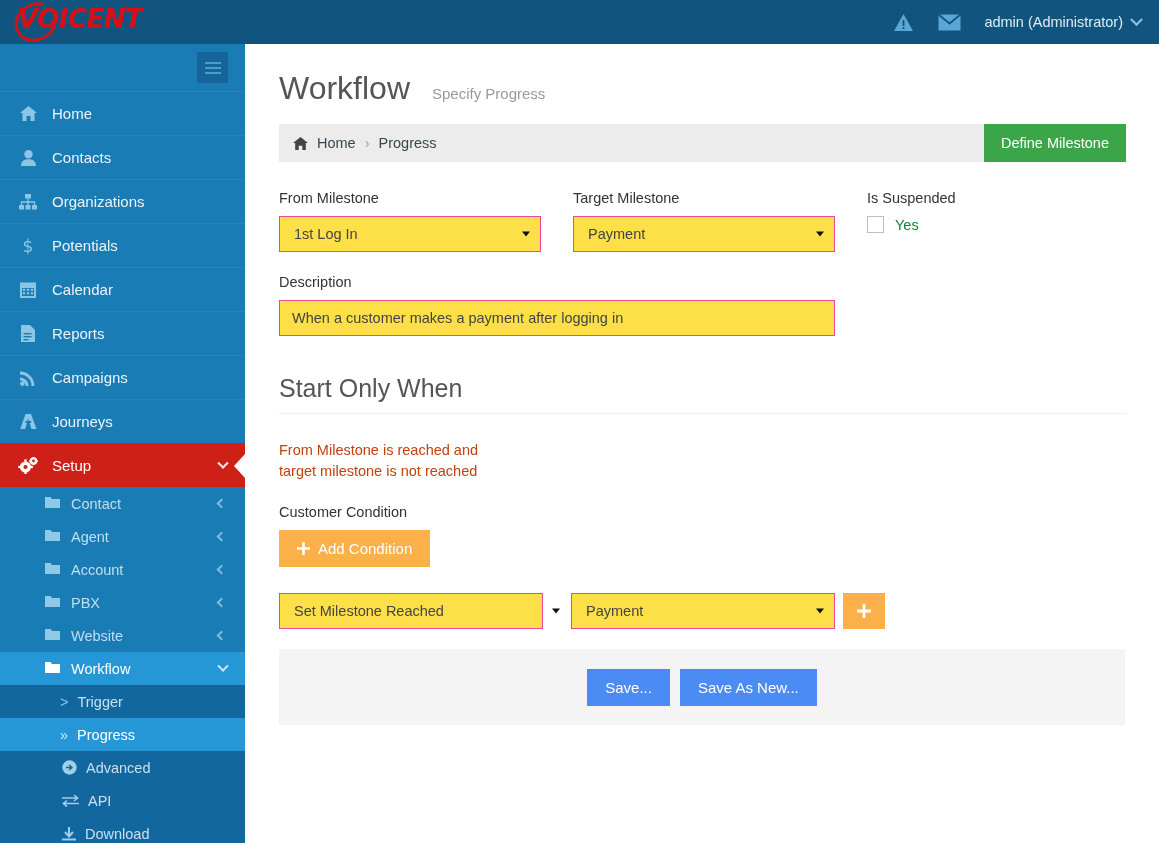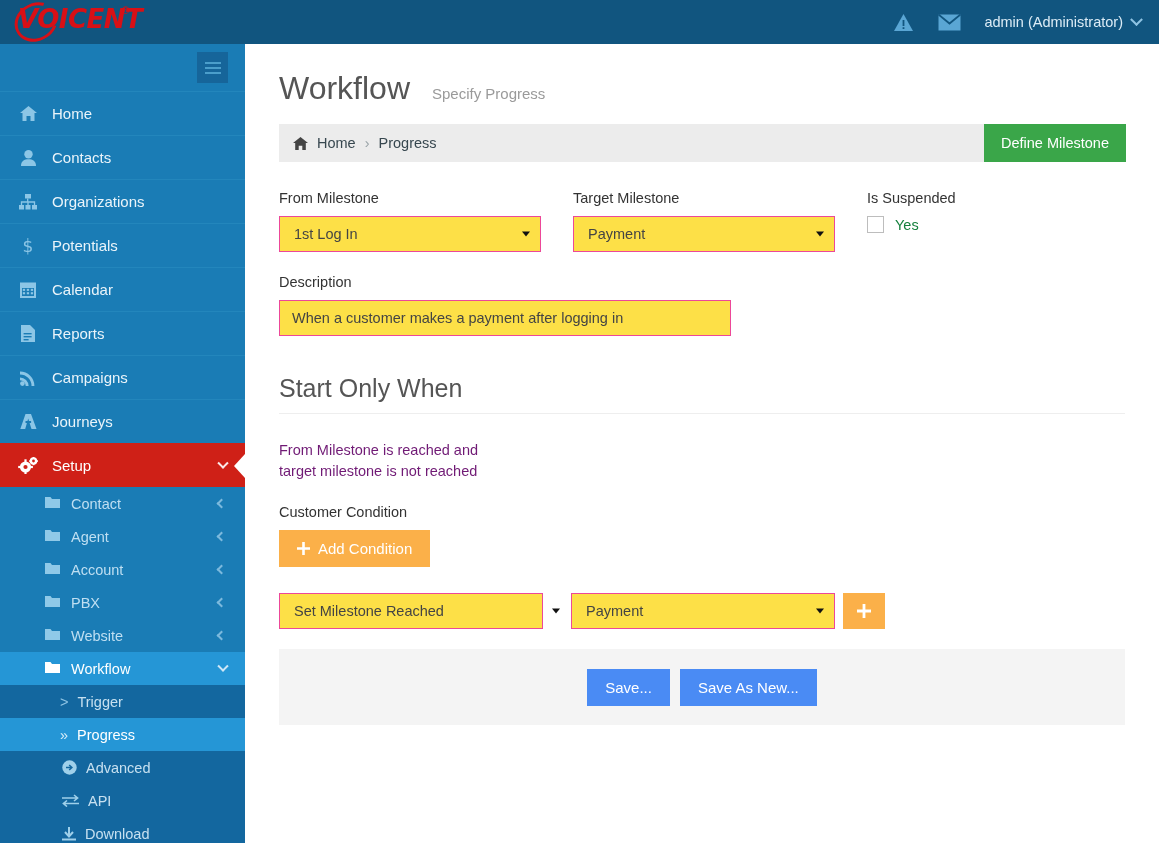--- a/index.html
+++ b/index.html
@@ -199,35 +199,35 @@
     position: absolute; right: 11px; top: 50%;
     transform: translateY(-50%);
     width: 0; height: 0;
     border-left: 4px solid transparent;
     border-right: 4px solid transparent;
     border-top: 5px solid #111;
     pointer-events: none;
   }
   #from-sel { width: 262px; }
   #target-sel { width: 262px; }
-  #desc-input { width: 452px; padding-left: 12px; }
+  #desc-input { width: 556px; padding-left: 12px; }
   .chk-line { display: flex; align-items: center; gap: 11px; }
   .chk-box {
     width: 17px; height: 17px; border: 1px solid #bdbdbd; background: #fff;
     cursor: pointer;
   }
   .chk-label { font-size: 14.5px; color: #15803d; }
 
   h2.section {
     font-size: 25px; color: #555; font-weight: normal;
     margin: 0; padding: 0 0 10px 0;
     border-bottom: 1px solid #eee;
   }
   .section-wrap { margin: 0 34px 0 34px; }
-  .plain-text { font-size: 14.5px; color: #701a75; line-height: 21px; }
+  .plain-text { font-size: 14.5px; color: #c2410c; line-height: 21px; }
   .btn-orange {
     background: #fbb049; color: #fff; border: none;
     height: 37px; padding: 0 18px;
     font-size: 15px; cursor: pointer;
     font-family: "Liberation Sans", sans-serif;
     display: inline-flex; align-items: center; gap: 8px;
   }
   .action-row { display: flex; align-items: stretch; }
   #action-type { width: 264px; }
   #action-value { width: 264px; }

